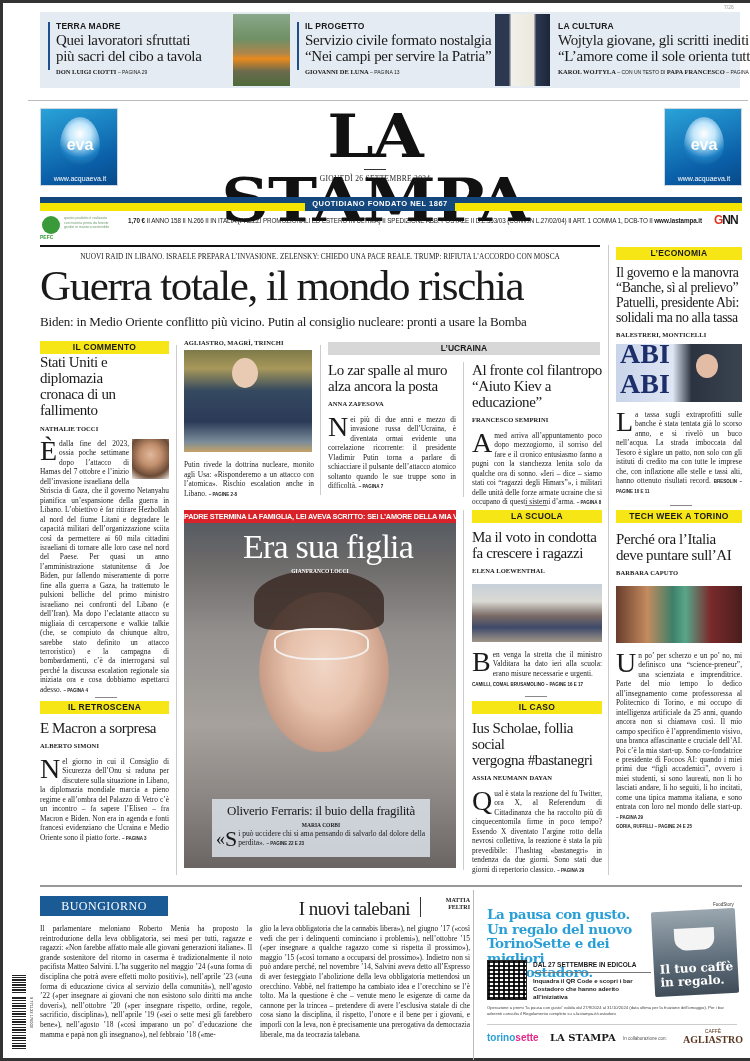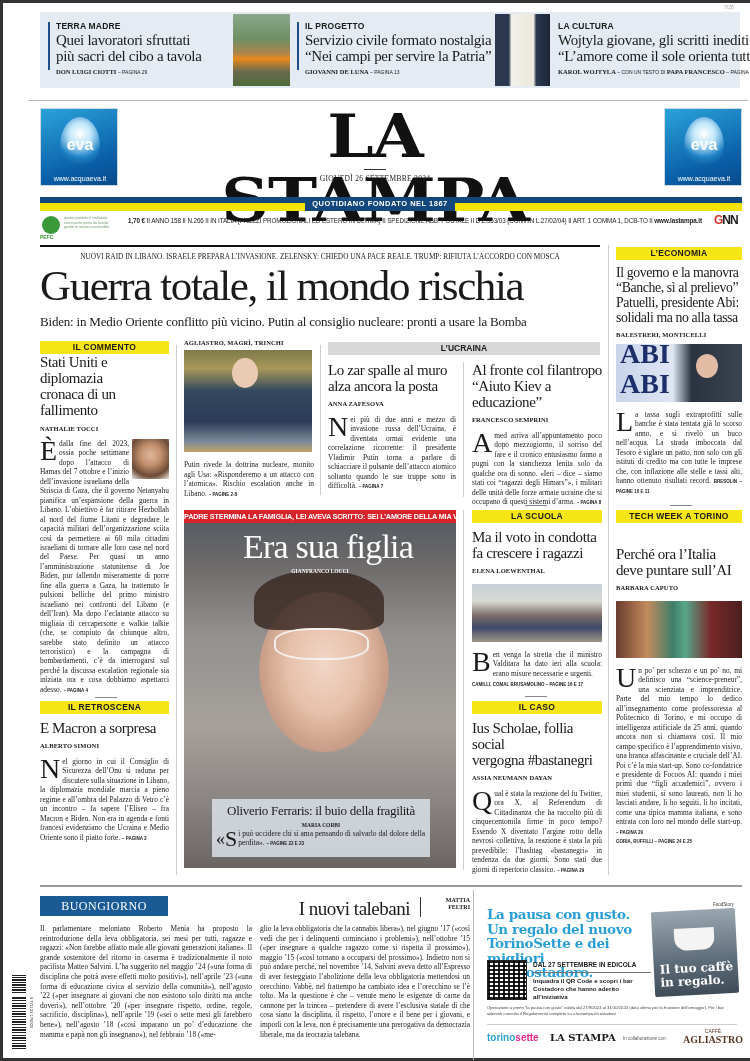--- a/index.html
+++ b/index.html
@@ -254,21 +254,21 @@
     <div>Ius Scholae, follia social</div>
     <div>vergogna #bastanegri</div>
   </div>
   <div class="art-byline" style="margin-top:6px;">ASSIA NEUMANN DAYAN</div>
   <div class="body-text" style="margin-top:8px;"><span class="drop">Q</span><span>ual è stata la reazione del fu Twitter, ora X, al Referendum di Cittadinanza che ha raccolto più di cinquecentomila firme in poco tempo? Essendo X diventato l’argine rotto della nevrosi collettiva, la reazione è stata la più prevedibile: l’hashtag «bastanegri» in tendenza da due giorni. Sono stati due giorni di repertorio classico. </span><span class="pg">– PAGINA 29</span></div>
 </div>
 
 <div class="abs mini-rule" style="left:670px;top:505px;"></div>
 <div class="abs" style="left:616px;top:510px;width:126px;">
   <div class="yellow-tab">TECH WEEK A TORINO</div>
-  <div class="art-title" style="margin-top:23px;">
+  <div class="art-title" style="margin-top:8px;">
     <div>Perché ora l’Italia</div>
     <div>deve puntare sull’AI</div>
   </div>
   <div class="art-byline" style="margin-top:6px;">BARBARA CAPUTO</div>
   <div style="margin-top:10px;width:126px;height:57px;background:linear-gradient(90deg,#6a3c2c 0%,#c38b5e 25%,#3f7f6a 45%,#58a68a 55%,#7a2a2a 75%,#4a1e1e 100%);"></div>
   <div class="body-text" style="margin-top:8px;"><span class="drop">U</span><span>n po’ per scherzo e un po’ no, mi definisco una “science-preneur”, una scienziata e imprenditrice. Parte del mio tempo lo dedico all’insegnamento come professoressa al Politecnico di Torino, e mi occupo di intelligenza artificiale da 25 anni, quando ancora non si chiamava così. Il mio campo specifico è l’apprendimento visivo, una branca affascinante e cruciale dell’AI. Poi c’è la mia start-up. Sono co-fondatrice e presidente di Focoos AI: quando i miei primi due “figli accademici”, ovvero i miei studenti, si sono laureati, non li ho lasciati andare, li ho seguiti, li ho incitati, come una tipica mamma italiana, e sono entrata con loro nel mondo delle start-up. </span><span class="pg">– PAGINA 29</span></div>
   <div style="margin-top:3px;font:bold 4.5px 'Liberation Sans',sans-serif;">GORIA, RUFFILLI – PAGINE 24 E 25</div>
 </div>
 
 <div class="abs mini-rule" style="left:95px;top:697px;"></div>

